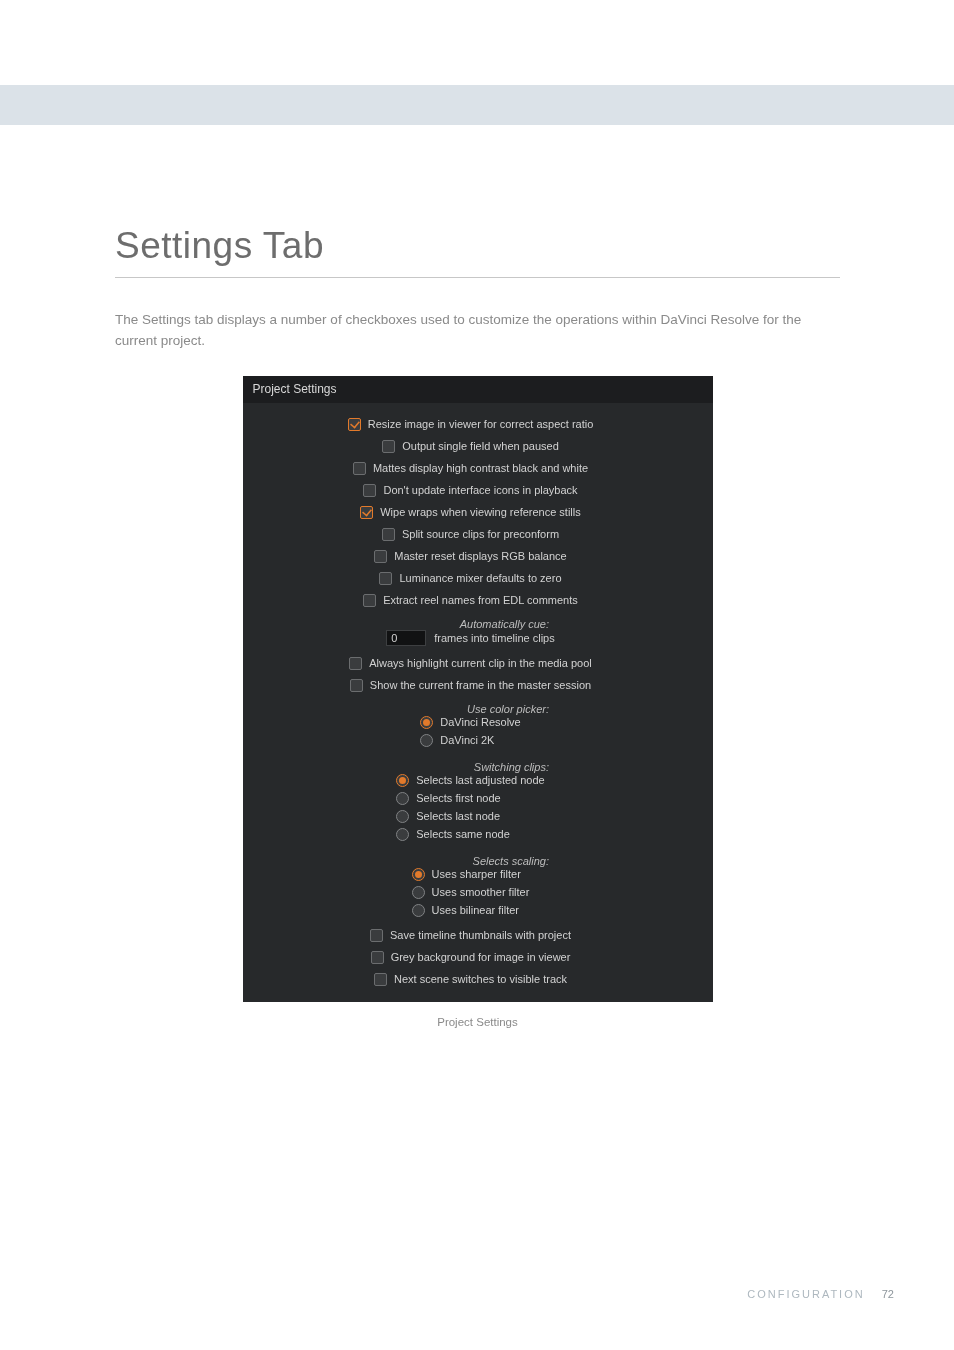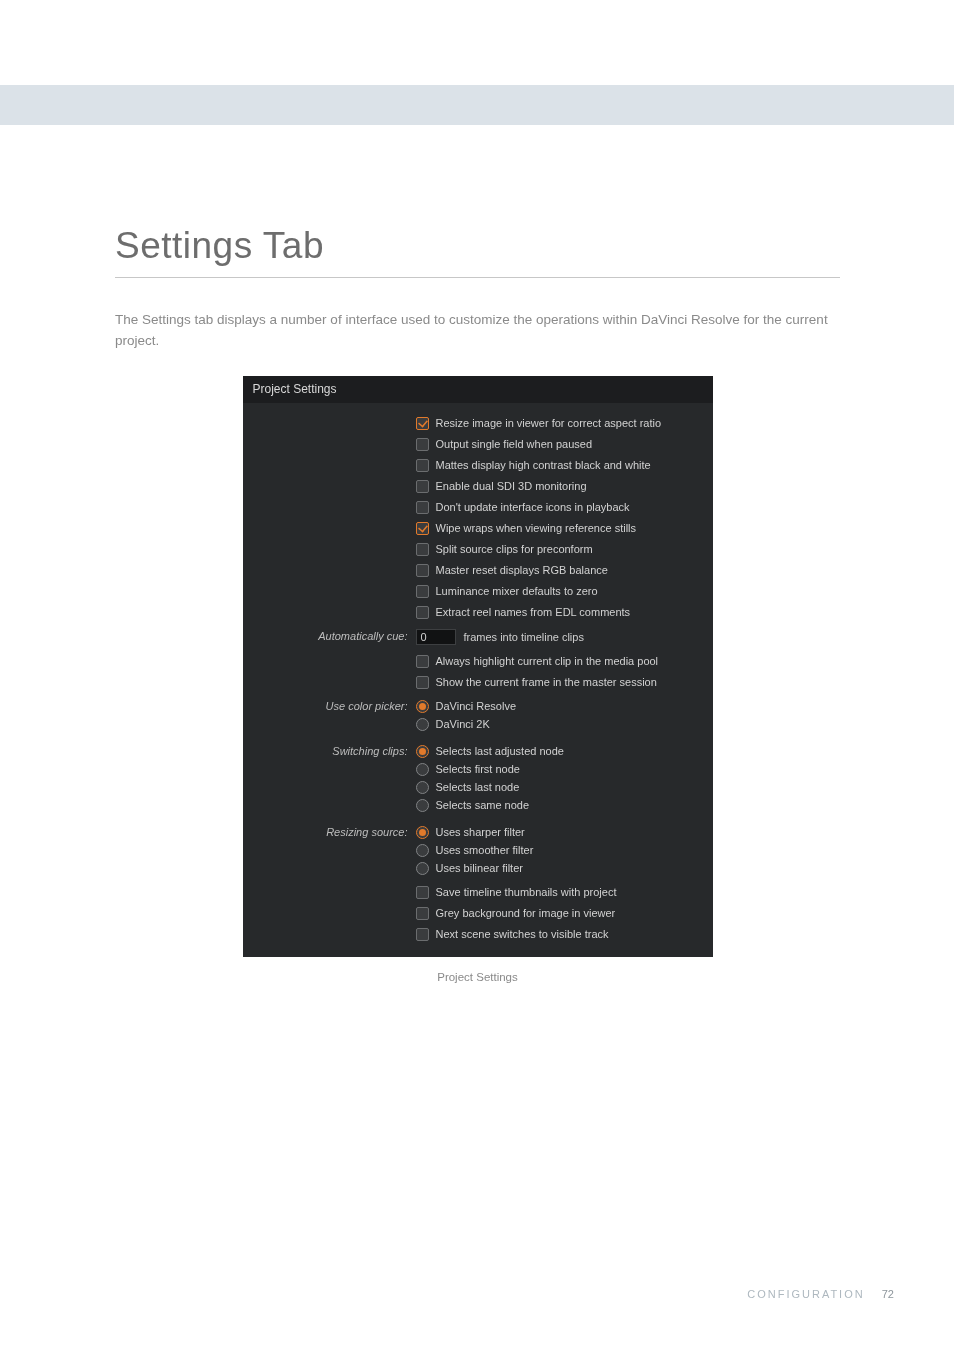--- a/index.html
+++ b/index.html
@@ -58,22 +58,23 @@
     color:#d8d8d8;
     font-size:12px;
     padding:6px 10px 7px 10px;
     font-weight:400;
   }
   .panel-body{
     padding:10px 14px 2px 0;
   }
   .row{
     display:flex;
-    align-items:flex-start;
+    align-items:center;
     padding:3px 0 3px 0;
+    flex-direction:column;
   }
   .row.extra{padding-top:6px;padding-bottom:6px;}
   .label-col{
     width:165px;
     text-align:right;
     color:#bdbdbd;
     font-size:11px;
     padding-right:8px;
     padding-top:1px;
     flex-shrink:0;
@@ -167,21 +168,21 @@
   }
 </style>
 </head>
 <body>
 
 <div class="top-band"></div>
 
 <div class="page">
   <h1 class="title">Settings Tab</h1>
   <hr class="rule">
-  <p class="intro">The Settings tab displays a number of interface used to customize the operations within DaVinci Resolve for the current project.</p>
+  <p class="intro">The Settings tab displays a number of checkboxes used to customize the operations within DaVinci Resolve for the current project.</p>
 
   <div class="panel-wrap">
     <div class="panel">
       <div class="panel-header">Project Settings</div>
       <div class="panel-body">
 
         <div id="cb-top">
             <div class="row">
               <div class="label-col"></div>
               <div class="ctrl-col">
@@ -199,29 +200,20 @@
                   <span class="txt">Output single field when paused</span>
                 </div>
               </div>
             </div>
             <div class="row">
               <div class="label-col"></div>
               <div class="ctrl-col">
                 <div class="opt">
                   <span class="cb"></span>
                   <span class="txt">Mattes display high contrast black and white</span>
-                </div>
-              </div>
-            </div>
-            <div class="row">
-              <div class="label-col"></div>
-              <div class="ctrl-col">
-                <div class="opt">
-                  <span class="cb"></span>
-                  <span class="txt">Enable dual SDI 3D monitoring</span>
                 </div>
               </div>
             </div>
             <div class="row">
               <div class="label-col"></div>
               <div class="ctrl-col">
                 <div class="opt">
                   <span class="cb"></span>
                   <span class="txt">Don't update interface icons in playback</span>
                 </div>
@@ -335,21 +327,21 @@
                 <span class="txt">Selects last node</span>
               </div>
               <div class="opt">
                 <span class="rb"></span>
                 <span class="txt">Selects same node</span>
               </div>
             </div>
         </div>
 
         <div class="row extra">
-          <div class="label-col">Resizing source:</div>
+          <div class="label-col">Selects scaling:</div>
           <div class="ctrl-col" id="rg-resizing">
               <div class="opt">
                 <span class="rb sel"></span>
                 <span class="txt">Uses sharper filter</span>
               </div>
               <div class="opt">
                 <span class="rb"></span>
                 <span class="txt">Uses smoother filter</span>
               </div>
               <div class="opt">

